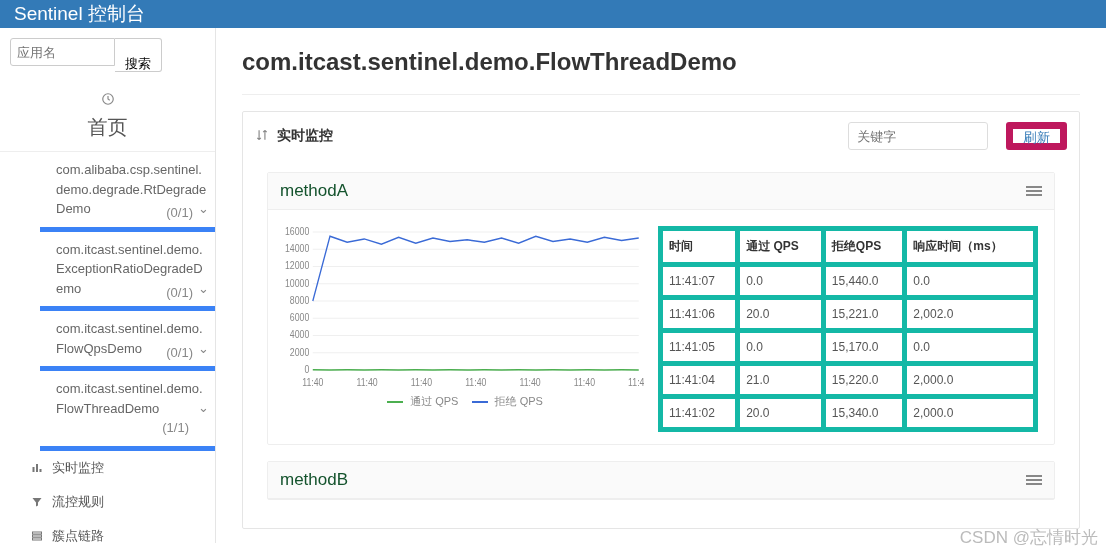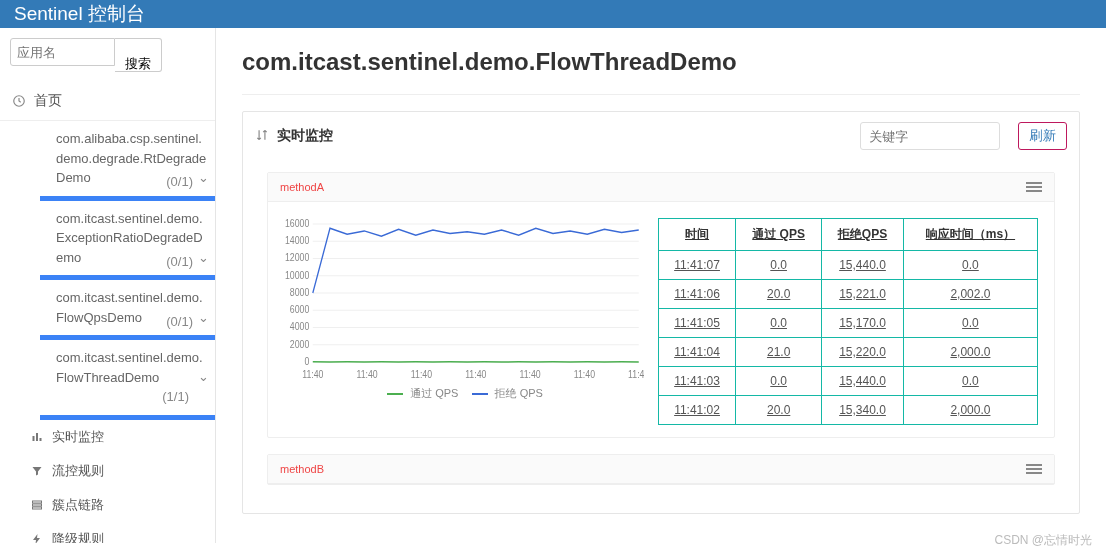--- a/index.html
+++ b/index.html
@@ -3,62 +3,62 @@
 <meta charset="utf-8">
 <style>
   * { box-sizing: border-box; margin: 0; padding: 0; }
   body { font-family: "Helvetica Neue", Arial, "Microsoft YaHei", sans-serif; font-size: 13px; color: #333; background: #fff; width: 1106px; height: 555px; overflow: hidden; position: relative; }
   .header { background: #337ab7; color: #fff; height: 28px; display: flex; align-items: center; padding: 0 14px; font-size: 19px; }
   .layout { display: flex; height: calc(555px - 40px); }
   .sidebar { width: 216px; border-right: 1px solid #e5e5e5; overflow-y: auto; flex-shrink: 0; }
   .search-row { display: flex; padding: 10px 10px 10px 10px; gap: 0; }
   .search-row input { width: 105px; height: 28px; border: 1px solid #ccc; padding: 0 6px; font-size: 13px; border-radius: 3px 0 0 3px; }
   .search-row button { height: 28px; border: 1px solid #ccc; border-left: none; background: #fff; padding: 16px 10px; font-size: 13px; border-radius: 0 3px 3px 0; cursor: pointer; }
-  .nav-item { display: flex; align-items: center; gap: 8px; padding: 10px 12px; color: #555; border-bottom: 1px solid #eee; cursor: pointer; font-size: 14px; }
+  .nav-item { display: flex; align-items: center; gap: 8px; padding: 10px 12px; color: #555; border-bottom: 1px solid #eee; cursor: pointer; font-size: 20px; flex-direction: column; }
   .nav-item .icon { width: 14px; height: 14px; display: inline-flex; align-items: center; justify-content: center; color: #888; }
   .app-item { padding: 8px 8px 8px 16px; color: #666; font-size: 13px; line-height: 1.5; border-bottom: 5px solid #3b82f6; cursor: pointer; position: relative; word-break: break-all; margin-left: 40px; }
   .app-item .count { position: absolute; right: 22px; bottom: 4px; color: #888; }
   .app-item .chev { position: absolute; right: 6px; bottom: 8px; color: #888; }
   .sub-items { padding-left: 0; }
   .sub-item { display: flex; align-items: center; gap: 8px; padding: 8px 12px 8px 30px; color: #555; font-size: 13px; cursor: pointer; }
   .sub-item .icon { width: 14px; height: 14px; display: inline-flex; align-items: center; justify-content: center; color: #777; }
   .main { flex: 1; overflow: auto; padding: 20px 26px 0 26px; }
   .page-title { font-size: 24px; font-weight: bold; color: #333; margin-bottom: 18px; }
   .divider { border: none; border-top: 1px solid #eee; margin-bottom: 16px; }
   .panel { border: 1px solid #e5e5e5; border-radius: 2px; margin-bottom: 18px; }
   .panel-head { display: flex; align-items: center; padding: 10px 12px; gap: 8px; }
   .panel-head .icon { color: #888; }
   .panel-head .title { font-weight: bold; font-size: 14px; }
   .panel-head .spacer { flex: 1; }
   .panel-head input { height: 28px; border: 1px solid #ddd; border-radius: 3px; padding: 0 8px; font-size: 13px; width: 140px; }
-  .panel-head .btn { height: 28px; border: 1px solid #be185d; color: #337ab7; background: #fff; padding: 0 10px; border-radius: 3px; margin-left: 10px; cursor: pointer; }
+  .panel-head .btn { height: 28px; border: 7px solid #be185d; color: #337ab7; background: #fff; padding: 0 10px; border-radius: 3px; margin-left: 10px; cursor: pointer; }
   .panel-body { padding: 12px 24px; }
   .method-card { border: 1px solid #eee; border-radius: 2px; margin-bottom: 16px; }
   .method-head { display: flex; align-items: center; padding: 8px 12px; background: #fafafa; border-bottom: 1px solid #eee; }
-  .method-head .name { color: #ef4444; font-size: 11px; }
+  .method-head .name { color: #14532d; font-size: 17px; }
   .method-head .spacer { flex: 1; }
   .menu-icon { width: 16px; display: flex; flex-direction: column; gap: 2px; cursor: pointer; }
   .menu-icon span { height: 2px; background: #888; }
   .method-body { display: flex; padding: 16px 16px 12px 8px; gap: 14px; }
   .chart-col { flex: 1; min-width: 0; }
   .table-col { width: 380px; flex-shrink: 0; }
   .chart-box { position: relative; height: 164px; }
   svg.chart { width: 100%; height: 100%; }
   .axis-text { font-size: 10px; fill: #888; }
   .grid-line { stroke: #eee; stroke-width: 1; }
   .line-blue { stroke: #3a6ad6; stroke-width: 1.5; fill: none; }
   .line-green { stroke: #4caf50; stroke-width: 1.5; fill: none; }
   .legend { text-align: center; font-size: 11px; color: #888; padding-top: 4px; }
   .legend .dash { display: inline-block; width: 16px; height: 2px; vertical-align: middle; margin: 0 4px 0 10px; }
   .dash.green { background: #4caf50; }
   .dash.blue { background: #3a6ad6; }
   table.data { width: 100%; border-collapse: collapse; font-size: 12px; }
-  table.data th, table.data td { border: 1px solid #14b8a6; padding: 7px 6px; text-align: center; color: #555; text-decoration: underline; }
+  table.data th, table.data td { border: 5px solid #14b8a6; padding: 7px 6px; text-align: left; color: #555; }
   table.data th { font-weight: bold; color: #333; background: #fff; }
-  .watermark { position: absolute; right: 14px; bottom: 6px; font-size: 12px; color: #bbb; pointer-events: none; }
+  .watermark { position: absolute; right: 8px; bottom: 6px; font-size: 17px; color: #bbb; pointer-events: none; }
 </style>
 </head>
 <body>
 
 <div class="header">
   <span>Sentinel 控制台</span>
 </div>
 
 <div class="layout">
   <div class="sidebar">
@@ -242,26 +242,20 @@
                       <td>15,170.0</td>
                       <td>0.0</td>
                     </tr>
                     <tr>
                       <td>11:41:04</td>
                       <td>21.0</td>
                       <td>15,220.0</td>
                       <td>2,000.0</td>
                     </tr>
                     <tr>
-                      <td>11:41:03</td>
-                      <td>0.0</td>
-                      <td>15,440.0</td>
-                      <td>0.0</td>
-                    </tr>
-                    <tr>
                       <td>11:41:02</td>
                       <td>20.0</td>
                       <td>15,340.0</td>
                       <td>2,000.0</td>
                     </tr>
                   </tbody>
                 </table>
             </div>
           </div>
         </div>

